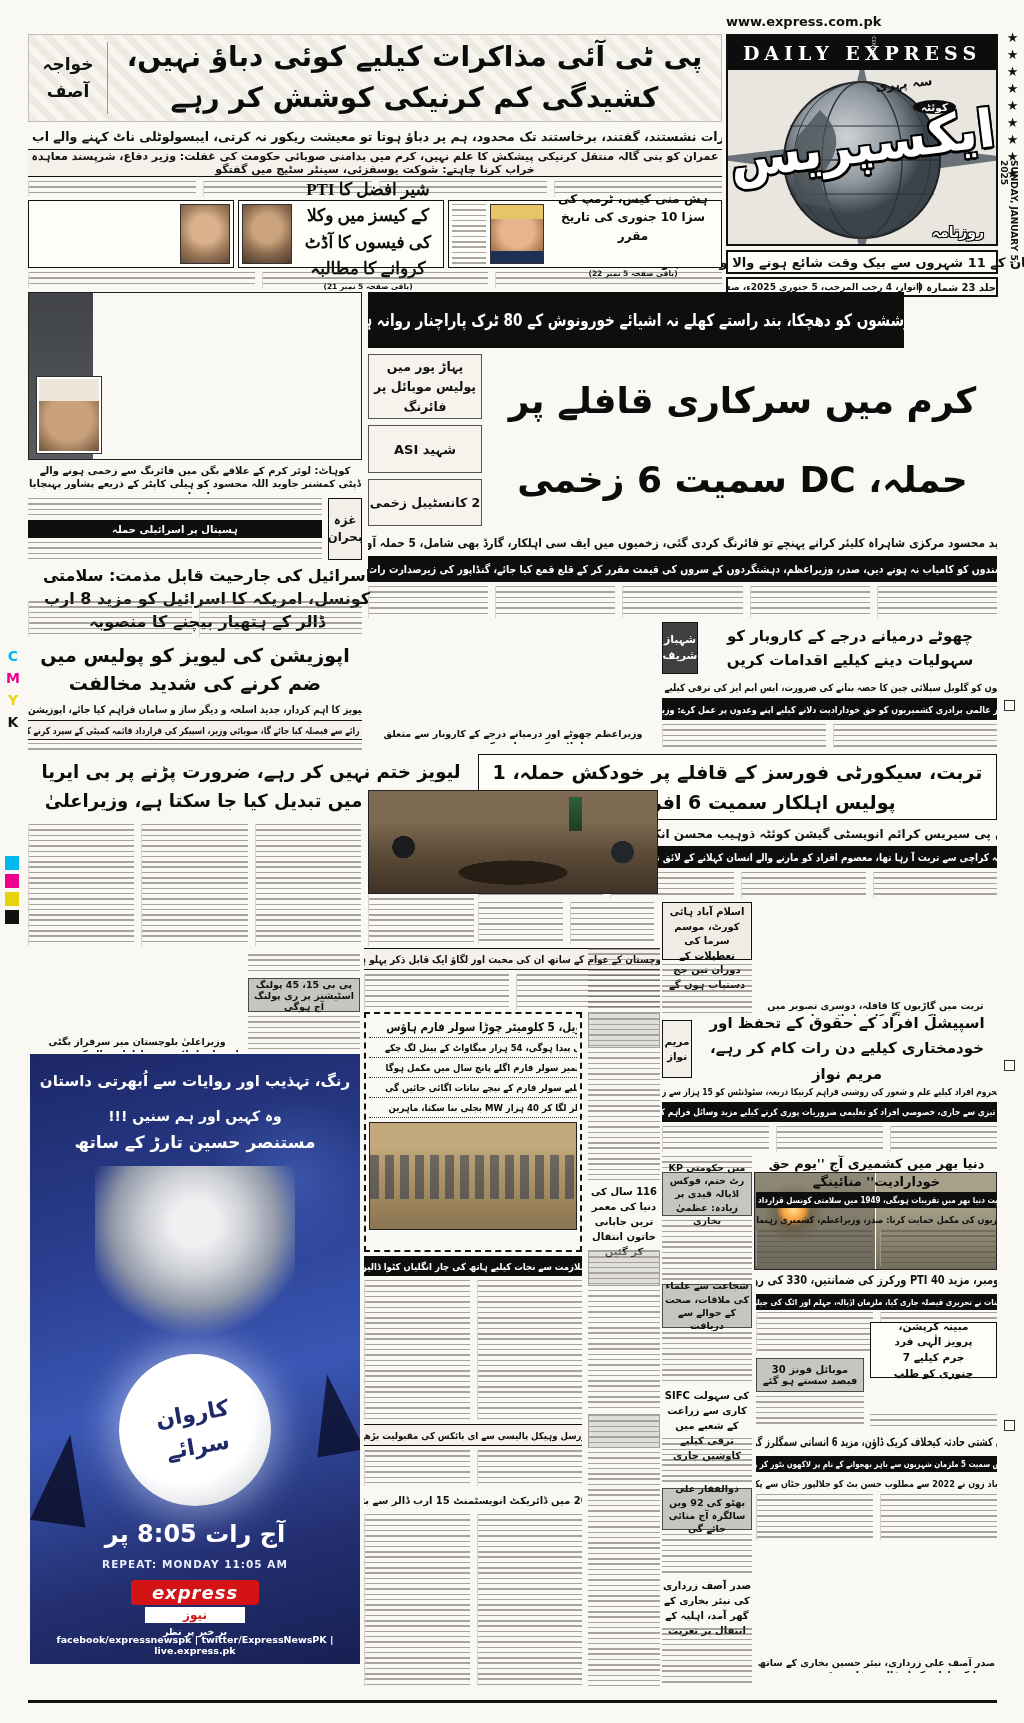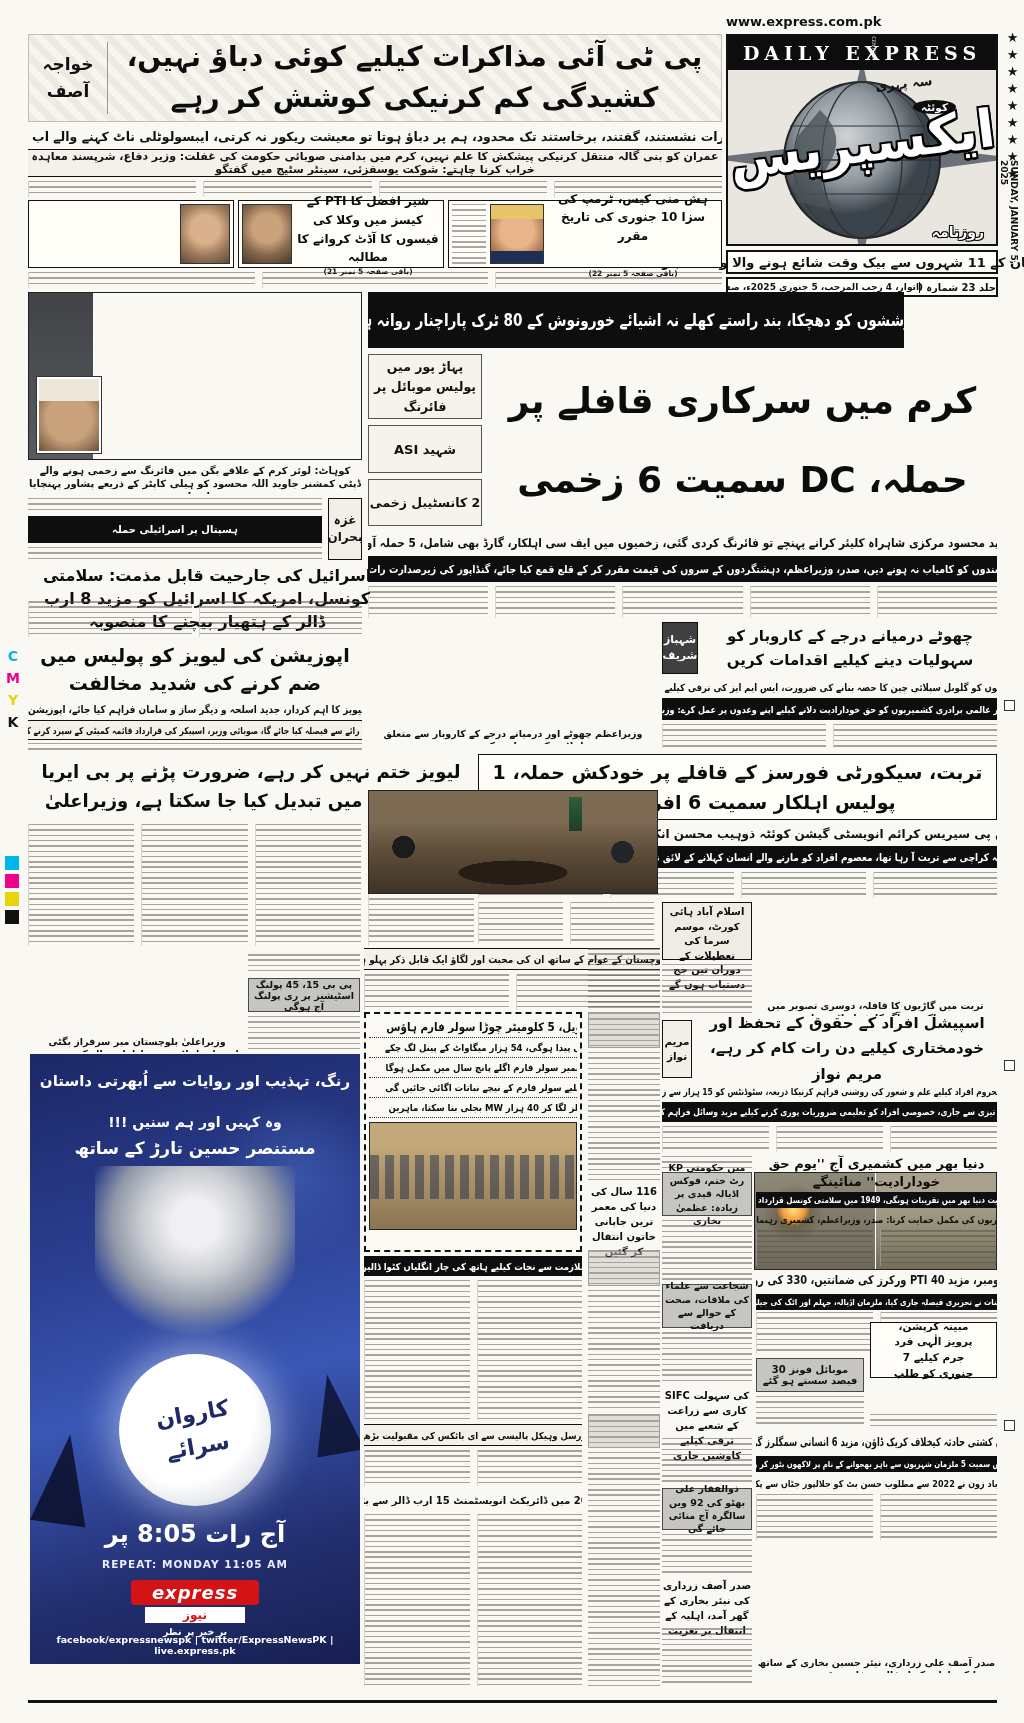--- a/index.html
+++ b/index.html
@@ -82,21 +82,21 @@
       <i></i>
       <i></i>
       <i></i>
     </div>
 
   <div class="abs box u" style="left:28px;top:200px;width:206px;height:68px;display:flex;gap:4px;padding:3px;">
     <div class="face" style="width:48px;"></div>
   </div>
   <div class="abs box u" style="left:238px;top:200px;width:206px;height:68px;display:flex;gap:4px;padding:3px;">
     <div style="flex:1;display:flex;flex-direction:column;justify-content:center;">
-      <div class="hl" style="font-size:12px;line-height:1.55;">شیر افضل کا PTI کے کیسز میں وکلا کی فیسوں کا آڈٹ کروانے کا مطالبہ</div>
+      <div class="hl" style="font-size:17px;line-height:1.55;font-family:Liberation Serif, serif;">شیر افضل کا PTI کے کیسز میں وکلا کی فیسوں کا آڈٹ کروانے کا مطالبہ</div>
       <div style="font-size:7.5px;text-align:center;font-weight:700;">(باقی صفحہ 5 نمبر 21)</div>
     </div>
     <div class="face" style="width:48px;background:radial-gradient(circle at 50% 40%,#caa27c 0 34%,#8a6a4e 62%,#4a3a2c 100%);"></div>
   </div>
   <div class="abs box u" style="left:448px;top:200px;width:274px;height:68px;display:flex;gap:4px;padding:3px;">
     <div style="flex:1;display:flex;flex-direction:column;justify-content:center;">
       <div class="hl" style="font-size:12px;line-height:1.55;">ہش منی کیس، ٹرمپ کی سزا 10 جنوری کی تاریخ مقرر</div>
       <div style="font-size:7.5px;text-align:center;font-weight:700;margin-top:24px;">(باقی صفحہ 5 نمبر 22)</div>
     </div>
     <div class="face" style="width:52px;background:linear-gradient(#e6c468 0 24%,rgba(0,0,0,0) 24%),linear-gradient(0deg,#1d2f52 0 20%,rgba(0,0,0,0) 20%),radial-gradient(circle at 50% 45%,#e8b48c 0 40%,#b07a52 70%,#6e4a32 100%);"></div>
@@ -143,21 +143,21 @@
     <div style="position:absolute;left:8px;bottom:6px;width:60px;height:72px;border:2px solid #fff;background:
         linear-gradient(#ece7da 0 30%, rgba(0,0,0,0) 30%),
         radial-gradient(circle at 50% 55%,#c9a27c 0 45%,#8a6a4e 75%,#4e3c2c 100%);box-shadow:0 0 0 1px #333;"></div>
   </div>
   <div class="abs u cap" style="left:28px;top:464px;width:334px;height:30px;font-size:10px;">کوہاٹ: لوئر کرم کے علاقے بگن میں فائرنگ سے زخمی ہونے والے ڈپٹی کمشنر جاوید اللہ محسود کو ہیلی کاپٹر کے ذریعے پشاور پہنچایا جا رہا ہے</div>
 
   <div class="abs" style="left:28px;top:498px;width:334px;height:62px;display:flex;flex-direction:row-reverse;gap:6px;">
     <div class="u ctr" style="width:32px;border:1.5px solid #111;font-weight:800;font-size:12px;line-height:1.4;background:#f2efe8;">غزہ بحران</div>
     <div style="flex:1;display:flex;flex-direction:column;gap:4px;">
       <div class="tx" style="flex:1;"></div>
-      <div class="u strip" style="height:27px;font-size:10px;">ہسپتال پر اسرائیلی حملہ</div>
+      <div class="u strip" style="height:18px;font-size:10px;">ہسپتال پر اسرائیلی حملہ</div>
       <div class="tx" style="flex:1;"></div>
     </div>
   </div>
   <div class="abs u hl" style="left:40px;top:564px;width:334px;height:34px;font-size:16px;line-height:1.45;">اسرائیل کی جارحیت قابل مذمت: سلامتی کونسل، امریکہ کا اسرائیل کو مزید 8 ارب ڈالر کے ہتھیار بیچنے کا منصوبہ</div>
   <div class="abs txc" style="left:28px;top:601px;width:334px;height:36px;">
       <i></i>
       <i></i>
     </div>
 
   <div class="abs u hl ctr" style="left:28px;top:640px;width:334px;height:58px;font-size:19px;line-height:1.5;">اپوزیشن کی لیویز کو پولیس میں ضم کرنے کی شدید مخالفت</div>
@@ -355,21 +355,21 @@
       linear-gradient(#c2b295 0 52%,#8c2f2f 52% 82%,#6e2424 100%);"></div>
   <div class="abs u cap" style="left:30px;top:1036px;width:214px;height:16px;font-size:9.5px;">وزیراعلیٰ بلوچستان میر سرفراز بگٹی اسمبلی اجلاس میں اظہار خیال کر رہے ہیں</div>
   <div class="abs tx" style="left:248px;top:954px;width:112px;height:20px;"></div>
   <div class="abs u graybox" style="left:248px;top:978px;width:112px;height:34px;font-size:9.5px;">پی بی 15، 45 پولنگ اسٹیشنز پر ری پولنگ آج ہوگی</div>
   <div class="abs tx" style="left:248px;top:1016px;width:112px;height:34px;"></div>
 
   <div class="abs" style="left:30px;top:1054px;width:330px;height:610px;background:
       radial-gradient(circle 120px at 80% 20%, rgba(90,130,220,.35), rgba(0,0,0,0) 70%),
       linear-gradient(165deg,#1c2766 0%,#2b3f91 32%,#3a57b5 55%,#232f70 80%,#171f52 100%);overflow:hidden;">
     <div class="u" style="margin-top:18px;text-align:center;color:#fff;font-weight:700;font-size:15px;">رنگ، تہذیب اور روایات سے اُبھرتی داستان</div>
-    <div class="u" style="margin-top:24px;text-align:center;color:#fff;font-weight:700;font-size:14px;">وہ کہیں اور ہم سنیں !!!</div>
+    <div class="u" style="margin-top:18px;text-align:center;color:#fff;font-weight:700;font-size:14px;">وہ کہیں اور ہم سنیں !!!</div>
     <div class="u" style="margin-top:8px;text-align:center;color:#fff;font-weight:800;font-size:17px;">مستنصر حسین تارڑ کے ساتھ</div>
     <div style="position:absolute;top:112px;left:50%;transform:translateX(-50%);width:200px;height:190px;background:
         radial-gradient(circle at 50% 30%, #f0f0f2 0 14%, #c9ccd1 32%, #8f97a8 50%, rgba(40,55,110,0) 68%);"></div>
     <div style="position:absolute;top:300px;left:50%;transform:translateX(-50%);width:152px;height:152px;border-radius:50%;background:
         radial-gradient(circle at 42% 38%, #ffffff 0 55%, #dfe2e6 78%, #b9bec8 100%);box-shadow:0 0 34px 10px rgba(220,230,255,.45);display:flex;align-items:center;justify-content:center;">
       <div class="u" style="width:90px;text-align:center;color:#1d2a66;font-weight:800;font-size:22px;line-height:1.5;transform:rotate(-10deg);">کاروان سرائے</div>
     </div>
     <div style="position:absolute;left:6px;bottom:140px;width:0;height:0;border-left:28px solid transparent;border-right:28px solid transparent;border-bottom:90px solid rgba(10,14,40,.85);transform:rotate(8deg);"></div>
     <div style="position:absolute;right:2px;top:320px;width:0;height:0;border-left:24px solid transparent;border-right:24px solid transparent;border-bottom:80px solid rgba(10,14,40,.8);transform:rotate(-10deg);"></div>
     <div class="u" style="position:absolute;top:466px;width:100%;text-align:center;color:#fff;font-weight:800;font-size:24px;">آج رات 8:05 پر</div>

